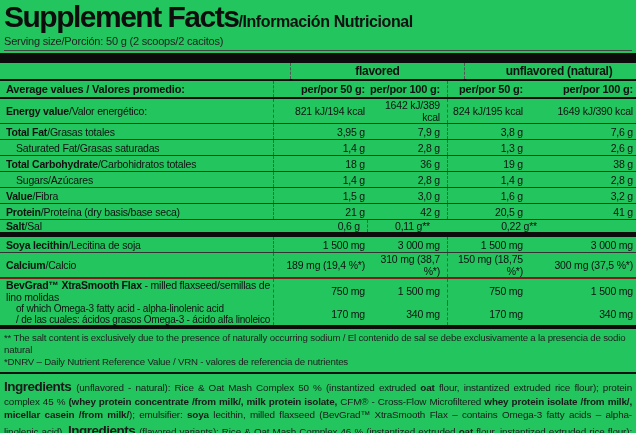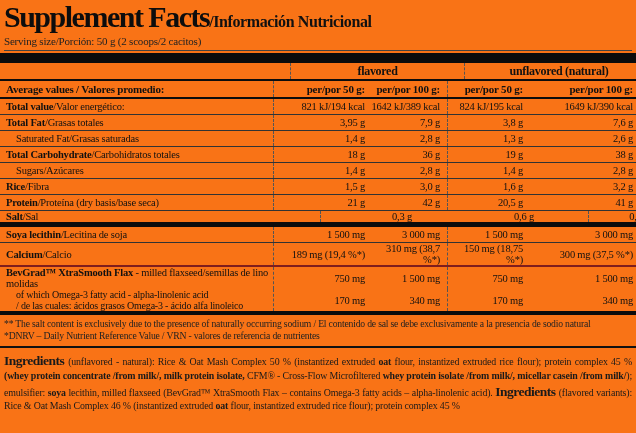--- a/index.html
+++ b/index.html
@@ -1,18 +1,18 @@
 <!DOCTYPE html>
 <html><head>
 <meta charset="utf-8">
 <style>
   html,body{margin:0;padding:0;background:#fff;}
   .sheet{
-    position:relative;width:636px;height:433px;background:#f97316;color:#111;
-    font-family:Liberation Serif, serif;overflow:hidden;box-sizing:border-box;
+    position:relative;width:636px;height:433px;background:#22c55e;color:#111;
+    font-family:Liberation Sans, sans-serif;overflow:hidden;box-sizing:border-box;
   }
   
   .hdr{padding:2px 4px 0 4px;}
   .title-line{white-space:nowrap;line-height:1;}
   .title-en{font-size:30px;font-weight:bold;letter-spacing:-1.5px;color:#0d0d0d;}
   .title-es{font-size:16px;font-weight:bold;letter-spacing:-0.4px;}
   .serving{font-size:11px;letter-spacing:-0.2px;margin-top:3px;color:#222;}
   .thin-rule{border-top:1px solid #444;margin-top:3px;}
   .big-bar{height:10px;background:#0c0c0c;margin-top:2px;}
 
@@ -30,21 +30,21 @@
   .ghead{font-weight:bold;font-size:12px;justify-content:center;letter-spacing:-0.3px;}
   .rule2{border-top:2.5px solid #0c0c0c;}
   .avg-row{height:16px;font-weight:bold;}
   .avg-row .cell{font-weight:bold;font-size:11px;}
   .row{min-height:16px;}
   .row .lab .bld{font-weight:bold;}
   .indent{padding-left:16px !important;}
   .two-line{font-size:10px;line-height:1.1;align-items:center;}
   .div-thin{border-bottom:1.3px solid #333;}
   .div-med{border-bottom:2px solid #7f1d1d;}
-  .div-thick5{border-bottom:5px solid #0c0c0c;gap:47px;}
+  .div-thick5{border-bottom:5px solid #0c0c0c;}
   .div-thick4{border-bottom:4px solid #0c0c0c;}
   .div-none{border-bottom:0;}
 
   
   .footnotes{padding:3px 4px 2px 4px;font-size:9.7px;letter-spacing:-0.2px;line-height:1.25;color:#222;}
   .foot-rule{border-top:2px solid #111;margin-top:2px;}
 
   
   .ingredients{padding:4px 4px 0 4px;font-size:9.9px;line-height:1.3;letter-spacing:-0.15px;color:#1a1a1a;text-align:justify;}
   .ingredients .ing-head{font-size:13.5px;font-weight:bold;letter-spacing:-0.5px;}
@@ -76,21 +76,21 @@
     <div class="cell val v1 dash-l">per/por 50 g:</div>
     <div class="cell val v2">per/por 100 g:</div>
     <div class="cell val v3 dash-l">per/por 50 g:</div>
     <div class="cell val v4">per/por 100 g:</div>
   </div>
   <div class="rule2"></div>
 
   <div>
       <div class="grid-row row div-thin">
         <div class="cell lab">
-          <div><span class="bld">Total value</span>/Valor energético:</div>
+          <div><span class="bld">Energy value</span>/Valor energético:</div>
         </div>
         <div class="cell val v1 dash-l">821 kJ/194 kcal</div>
         <div class="cell val v2">1642 kJ/389 kcal</div>
         <div class="cell val v3 dash-l">824 kJ/195 kcal</div>
         <div class="cell val v4">1649 kJ/390 kcal</div>
       </div>
       <div class="grid-row row div-thin">
         <div class="cell lab">
           <div><span class="bld">Total Fat</span>/Grasas totales</div>
         </div>
@@ -121,41 +121,40 @@
         <div class="cell lab indent">
           <div>Sugars/Azúcares</div>
         </div>
         <div class="cell val v1 dash-l">1,4 g</div>
         <div class="cell val v2">2,8 g</div>
         <div class="cell val v3 dash-l">1,4 g</div>
         <div class="cell val v4">2,8 g</div>
       </div>
       <div class="grid-row row div-thin">
         <div class="cell lab">
-          <div><span class="bld">Rice</span>/Fibra</div>
+          <div><span class="bld">Value</span>/Fibra</div>
         </div>
         <div class="cell val v1 dash-l">1,5 g</div>
         <div class="cell val v2">3,0 g</div>
         <div class="cell val v3 dash-l">1,6 g</div>
         <div class="cell val v4">3,2 g</div>
       </div>
       <div class="grid-row row div-thin">
         <div class="cell lab">
           <div><span class="bld">Protein</span>/Proteína (dry basis/base seca)</div>
         </div>
         <div class="cell val v1 dash-l">21 g</div>
         <div class="cell val v2">42 g</div>
         <div class="cell val v3 dash-l">20,5 g</div>
         <div class="cell val v4">41 g</div>
       </div>
       <div class="grid-row row div-thick5">
         <div class="cell lab">
           <div><span class="bld">Salt</span>/Sal</div>
         </div>
-        <div class="cell val v1 dash-l">0,3 g</div>
         <div class="cell val v2">0,6 g</div>
         <div class="cell val v3 dash-l">0,11 g**</div>
         <div class="cell val v4">0,22 g**</div>
       </div>
       <div class="grid-row row div-thin">
         <div class="cell lab">
           <div><span class="bld">Soya lecithin</span>/Lecitina de soja</div>
         </div>
         <div class="cell val v1 dash-l">1 500 mg</div>
         <div class="cell val v2">3 000 mg</div>

